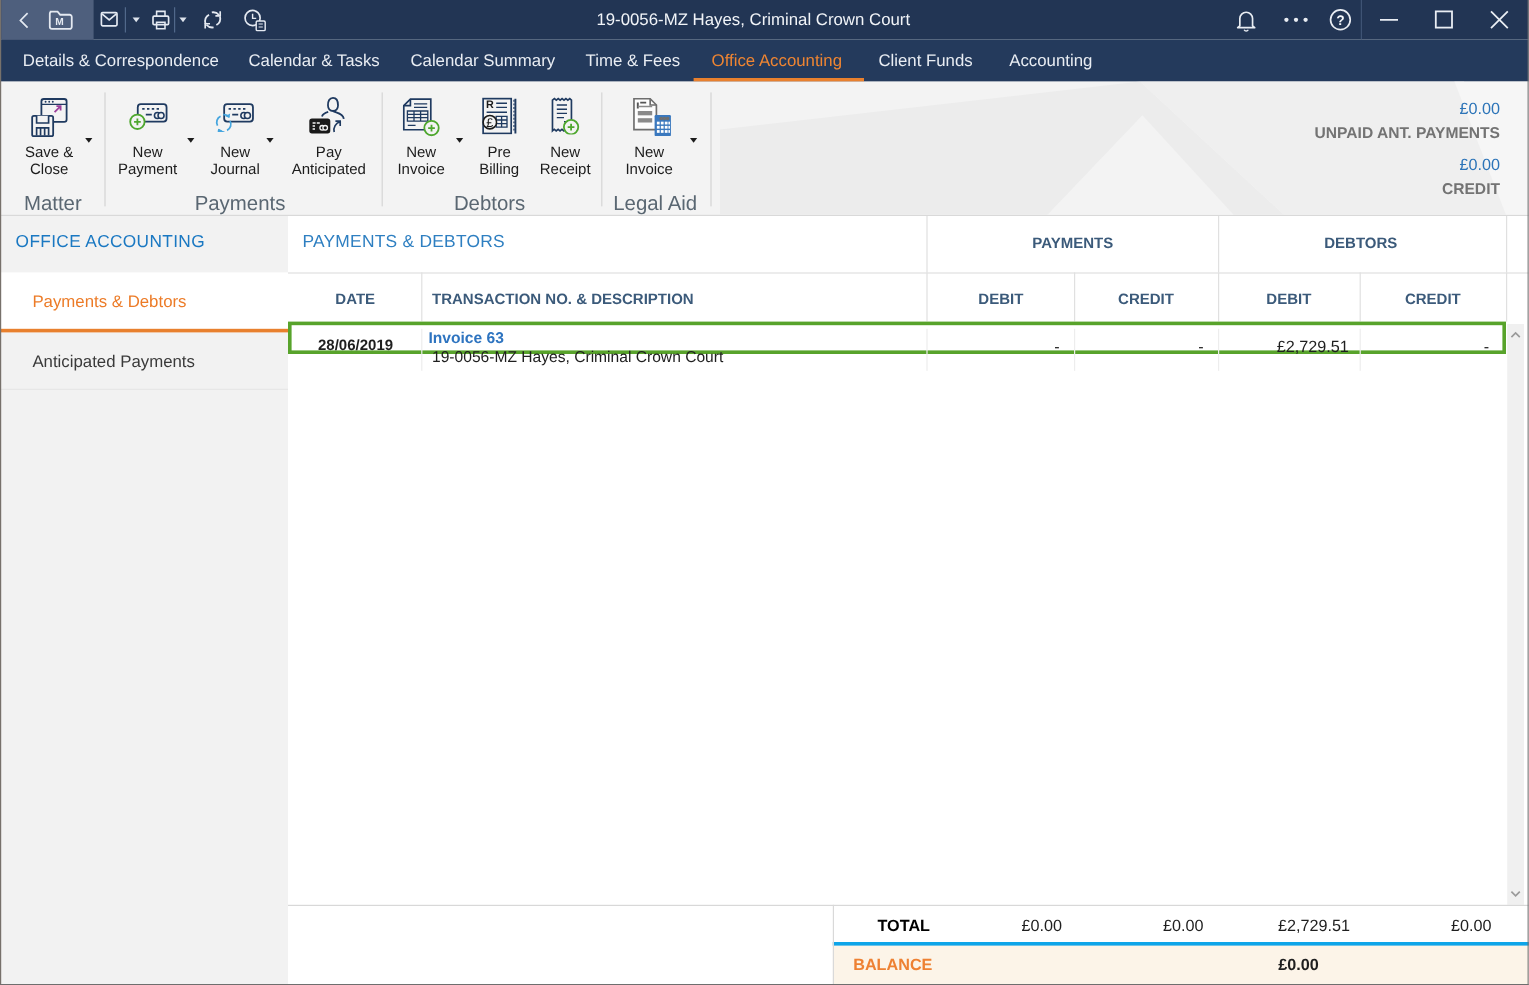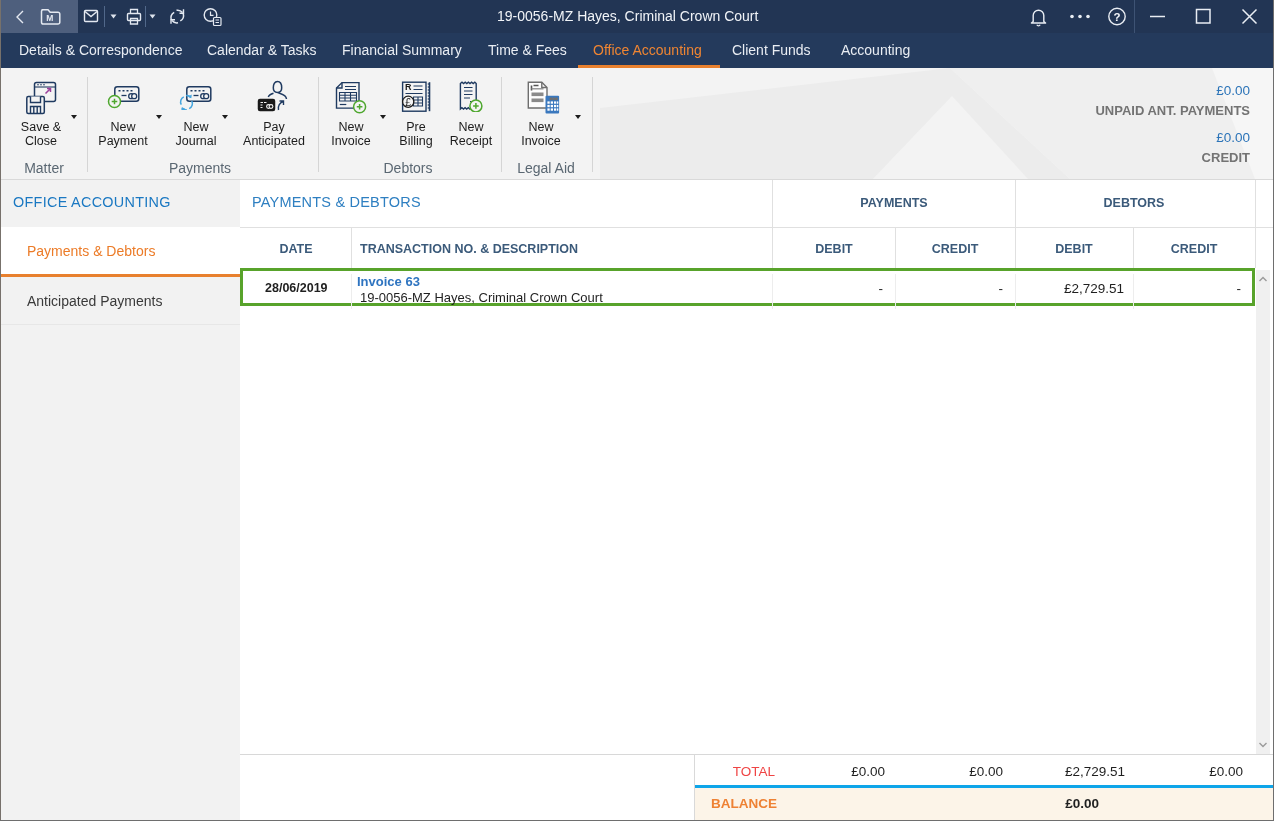--- a/index.html
+++ b/index.html
@@ -10,37 +10,37 @@
 .tbtxt{position:absolute;top:8px;color:#f1f4f8;font-size:14px;white-space:nowrap}
 
 #tabbar{position:absolute;left:0;top:33px;width:1274px;height:35px;background:#243a5c}
 .tab{position:absolute;top:9px;font-size:14px;color:#e9edf3;white-space:nowrap}
 .tab.active{color:#ef8532}
 #tab-underline{position:absolute;left:578px;top:32px;width:142px;height:3px;background:#e8802e}
 
 #ribbon{position:absolute;left:0;top:68px;width:1274px;height:112px;background:#f3f3f3;border-bottom:1px solid #d9d9d9}
 .rsep{position:absolute;top:9px;width:1px;height:95px;background:#d5d5d5}
 .rlabel{position:absolute;top:52px;font-size:12.5px;line-height:14px;color:#1c1c1c;text-align:center;white-space:nowrap;transform:translateX(-50%)}
-.rgroup{position:absolute;top:92px;font-size:14px;color:#5a6772;white-space:nowrap;transform:translateX(-50%)}
+.rgroup{position:absolute;top:92px;font-size:17px;color:#5a6772;white-space:nowrap;transform:translateX(-50%)}
 .rcaret{position:absolute;width:0;height:0;border-left:3.8px solid transparent;border-right:3.8px solid transparent;border-top:4.6px solid #1c1c1c}
 .ricon{position:absolute;top:12px}
 .rright{position:absolute;right:24px;text-align:right;white-space:nowrap}
 
 #sidebar{position:absolute;left:0;top:180px;width:240px;height:641px;background:#f2f2f2}
 #sb-title{position:absolute;left:13px;top:14px;font-size:14.4px;color:#1a78c2;letter-spacing:.3px}
 .sb-item{position:absolute;left:0;width:240px;font-size:14px;color:#3a3a3a;display:flex;align-items:center;padding-left:27px;border-bottom:1px solid #e7e7e7}
 #sb-sel{position:absolute;left:0;top:47px;width:240px;height:50px;background:#fff;border-bottom:3px solid #e8802e;display:flex;align-items:center;padding-left:27px;font-size:14px;color:#ec7b27}
 
 #content{position:absolute;left:240px;top:180px;width:1034px;height:641px;background:#fff}
 .vline{position:absolute;width:1px;background:#e0e0e0}
 .hline{position:absolute;height:1px;background:#e0e0e0}
 .ctr{transform:translateX(-50%)}
 .hdr{position:absolute;font-size:12.5px;font-weight:bold;color:#3b5a7a;white-space:nowrap}
 #ct-title{position:absolute;left:12px;top:14px;font-size:14.5px;color:#2e7fc1;letter-spacing:.2px}
-#greenrow{position:absolute;left:0px;top:88px;width:1015px;height:38px;border:3px solid #58a32b;background:#fff}
+#greenrow{position:absolute;left:0px;top:88px;width:1015px;height:27px;border:3px solid #58a32b;background:#fff}
 .cell-sep{position:absolute;top:3px;height:35px;width:1px;background:#ededed}
 .val{position:absolute;font-size:13.5px;color:#1f1f1f;white-space:nowrap}
 
 #sbar{position:absolute;left:1016px;top:90px;width:14px;height:484px;background:#f0f0f0}
 
 #totals-border{position:absolute;left:0;top:574px;width:1034px;height:1px;background:#d8d8d8}
 #totalrow{position:absolute;left:0;top:575px;width:1034px;height:30px;background:#fff}
 #balancerow{position:absolute;left:454px;top:605px;width:676px;height:36px;background:#fcf4e8;border-top:3px solid #0ea5e9}
 #totals-vline{position:absolute;left:454px;top:574px;width:1px;height:67px;background:#d9d9d9}
 
@@ -85,21 +85,21 @@
     <text x="97" y="20.8" fill="#f4f7fb" stroke="none" font-family="Liberation Sans" font-size="11.5" font-weight="bold" text-anchor="middle">?</text>
     <line x1="114.5" y1="0" x2="114.5" y2="33" stroke="#3e5374" stroke-width="1"></line>
     <line x1="130" y1="16.5" x2="145" y2="16.5" stroke-width="1.5"></line>
     <rect x="176.5" y="9.5" width="13.5" height="13.5" stroke-width="1.5"></rect>
     <path d="M222.5 9.5 L236.5 23.5 M236.5 9.5 L222.5 23.5" stroke-width="1.5"></path>
   </svg>
 </div>
 <div id="tabbar">
   <div class="tab" style="left:19px">Details &amp; Correspondence</div>
   <div class="tab" style="left:207px">Calendar &amp; Tasks</div>
-  <div class="tab" style="left:342px">Financial Summary</div>
+  <div class="tab" style="left:342px">Calendar Summary</div>
   <div class="tab" style="left:488px">Time &amp; Fees</div>
   <div class="tab active" style="left:593px">Office Accounting</div>
   <div class="tab" style="left:732px">Client Funds</div>
   <div class="tab" style="left:841px">Accounting</div>
   <div id="tab-underline"></div>
 </div>
 <div id="ribbon">
   <svg id="watermark" class="abs" style="left:600px;top:0" width="674" height="111">
     <polygon points="0,40 350,0 470,111 0,111" fill="#ececec"></polygon>
     <polygon points="350,0 620,0 656,111 470,111" fill="#efefef"></polygon>
@@ -268,21 +268,21 @@
   <div id="sbar">
     <svg class="abs" style="left:0;top:2px" width="14" height="14">
         <path d="M3.5 9 L7 5.5 L10.5 9" stroke="#9a9a9a" stroke-width="1.4" fill="none"></path>
       </svg>
     <svg class="abs" style="left:0;top:468px" width="14" height="14">
         <path d="M3.5 5 L7 8.5 L10.5 5" stroke="#9a9a9a" stroke-width="1.4" fill="none"></path>
       </svg>
   </div>
   <div id="totals-border"></div>
   <div id="totalrow">
-    <div class="val" style="right:499px;top:9px;font-weight:normal;color:#ef4444;font-size:13.5px">TOTAL</div>
+    <div class="val" style="right:499px;top:9px;font-weight:bold;color:#000000;font-size:13.5px">TOTAL</div>
     <div class="val" style="right:389px;top:9px">£0.00</div>
     <div class="val" style="right:271px;top:9px">£0.00</div>
     <div class="val" style="right:149px;top:9px">£2,729.51</div>
     <div class="val" style="right:31px;top:9px">£0.00</div>
   </div>
   <div id="balancerow">
     <div class="val" style="left:17px;top:8px;font-weight:bold;color:#ee8133;font-size:13.5px">BALANCE</div>
     <div class="val" style="right:271px;top:8px;font-weight:bold">£0.00</div>
     <div class="val" style="right:31px;top:8px;font-weight:bold">£2,729.51</div>
   </div>

